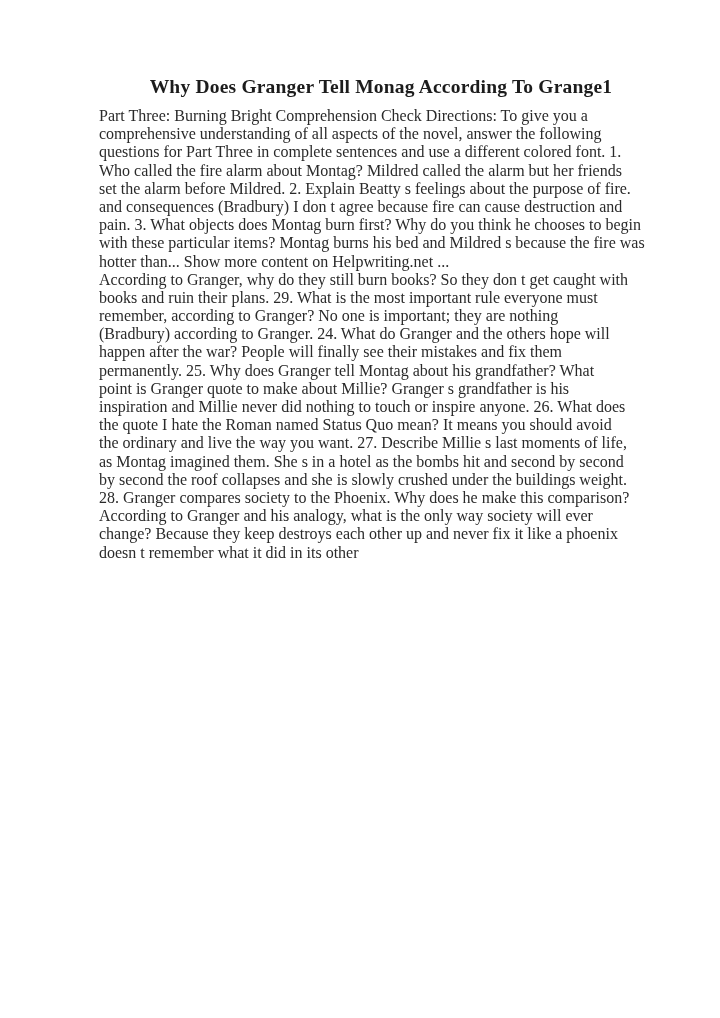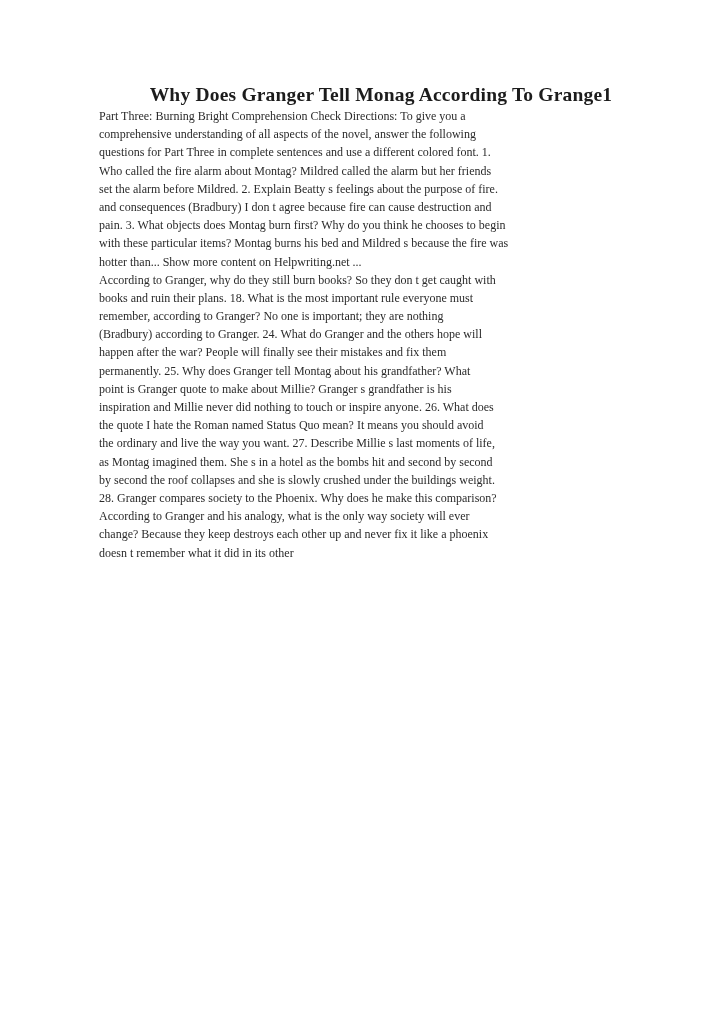--- a/index.html
+++ b/index.html
@@ -13,34 +13,34 @@
     height: 1018px;
     background: #ffffff;
     overflow: hidden;
     font-family: "Liberation Serif", serif;
   }
   .doc-title {
     position: absolute;
     top: 68px;
     left: 100px;
     right: 58px;
-    margin: 16px;
+    margin: 8px;
     text-align: center;
     font-size: 19.5px;
     font-weight: bold;
     color: #1c1c1c;
     letter-spacing: 0.2px;
     white-space: nowrap;
   }
   .doc-body {
     position: absolute;
     top: 107px;
     left: 99px;
     right: 55px;
-    font-size: 12px;
+    font-size: 16px;
     line-height: 18.2px;
     color: #2a2a2a;
   }
   .doc-body .text-line {
     white-space: nowrap;
     height: 18.2px;
   }
 </style>
 </head>
 <body>
@@ -51,21 +51,21 @@
       <div class="text-line">Part Three: Burning Bright Comprehension Check Directions: To give you a</div>
       <div class="text-line">comprehensive understanding of all aspects of the novel, answer the following</div>
       <div class="text-line">questions for Part Three in complete sentences and use a different colored font. 1.</div>
       <div class="text-line">Who called the fire alarm about Montag? Mildred called the alarm but her friends</div>
       <div class="text-line">set the alarm before Mildred. 2. Explain Beatty s feelings about the purpose of fire.</div>
       <div class="text-line">and consequences (Bradbury) I don t agree because fire can cause destruction and</div>
       <div class="text-line">pain. 3. What objects does Montag burn first? Why do you think he chooses to begin</div>
       <div class="text-line">with these particular items? Montag burns his bed and Mildred s because the fire was</div>
       <div class="text-line">hotter than... Show more content on Helpwriting.net ...</div>
       <div class="text-line">According to Granger, why do they still burn books? So they don t get caught with</div>
-      <div class="text-line">books and ruin their plans. 18. What is the most important rule everyone must</div>
+      <div class="text-line">books and ruin their plans. 29. What is the most important rule everyone must</div>
       <div class="text-line">remember, according to Granger? No one is important; they are nothing</div>
       <div class="text-line">(Bradbury) according to Granger. 24. What do Granger and the others hope will</div>
       <div class="text-line">happen after the war? People will finally see their mistakes and fix them</div>
       <div class="text-line">permanently. 25. Why does Granger tell Montag about his grandfather? What</div>
       <div class="text-line">point is Granger quote to make about Millie? Granger s grandfather is his</div>
       <div class="text-line">inspiration and Millie never did nothing to touch or inspire anyone. 26. What does</div>
       <div class="text-line">the quote I hate the Roman named Status Quo mean? It means you should avoid</div>
       <div class="text-line">the ordinary and live the way you want. 27. Describe Millie s last moments of life,</div>
       <div class="text-line">as Montag imagined them. She s in a hotel as the bombs hit and second by second</div>
       <div class="text-line">by second the roof collapses and she is slowly crushed under the buildings weight.</div>

